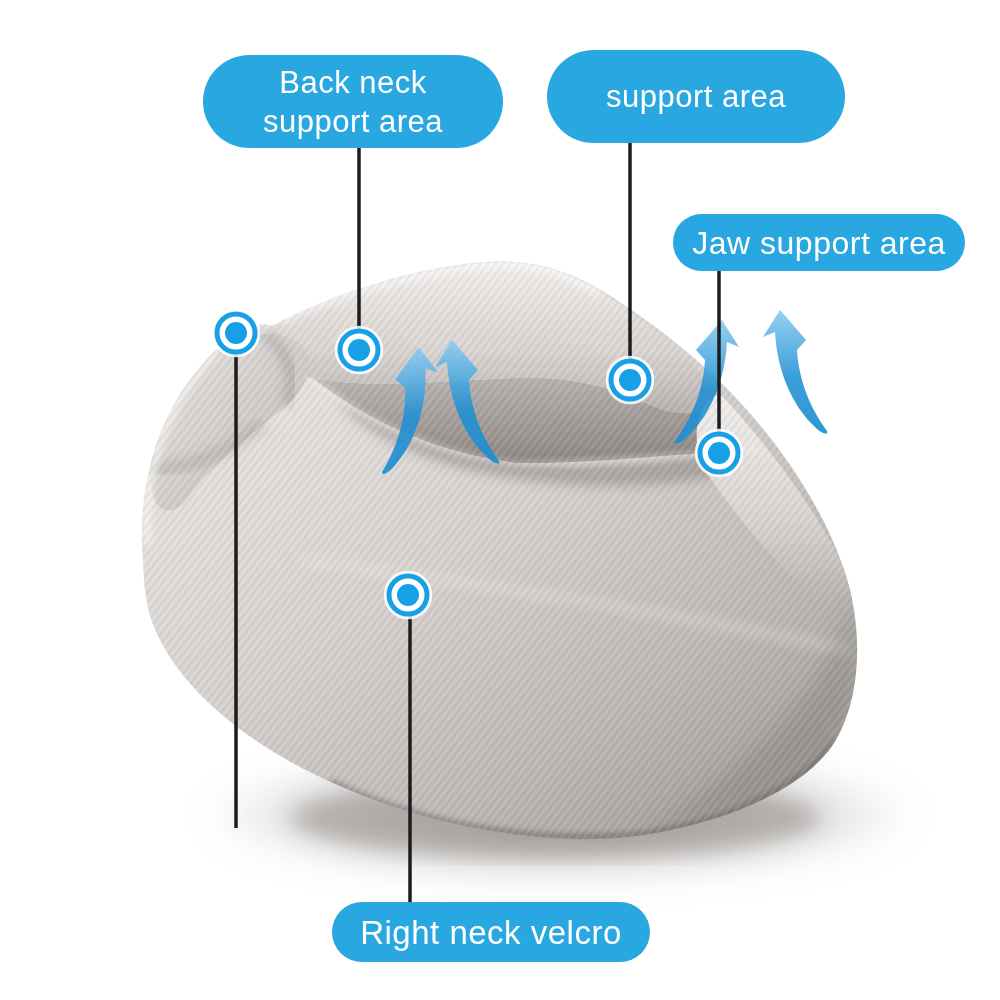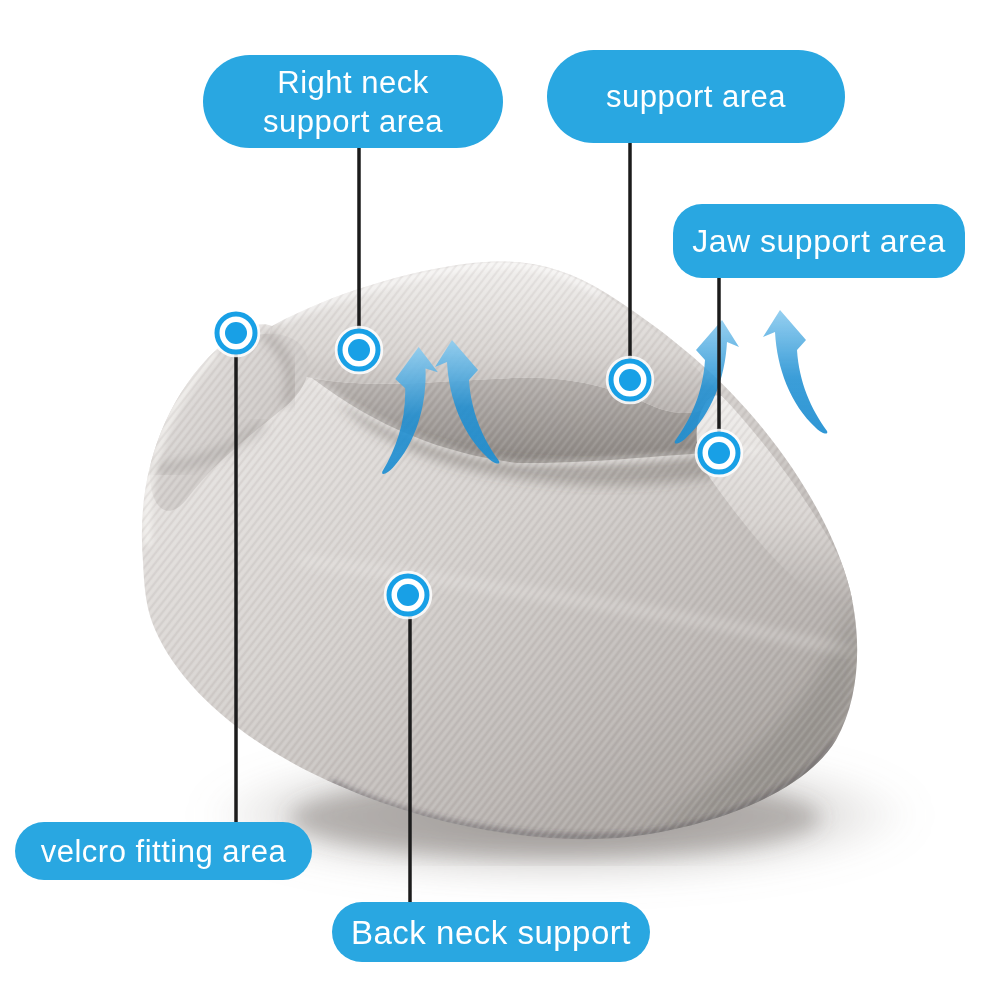--- a/index.html
+++ b/index.html
@@ -177,36 +177,33 @@
       <g transform="translate(408,595)">
         <circle r="22.5" class="marker-halo"></circle>
           <circle r="19" class="marker-ring"></circle>
           <circle r="11" class="marker-dot"></circle>
       </g>
     </g>
   </svg>
 
   <div class="pill pill-two" style="left:203px;top:55px;width:300px;height:93px;">
     <div class="pill-text">
-      <span>Right neck</span>
+      <span>Back neck</span>
       <span>support area</span>
     </div>
   </div>
 
   <div class="pill pill-two" style="left:547px;top:50px;width:298px;height:93px;">
     <div class="pill-text">
       <span>support area</span>
     </div>
   </div>
 
-  <div class="pill pill-one" style="left:673px;top:204px;width:292px;height:74px;border-radius:29px;">
+  <div class="pill pill-one" style="left:673px;top:214px;width:292px;height:57px;border-radius:29px;">
     <span>Jaw support area</span>
   </div>
 
-  <div class="pill pill-one" style="left:15px;top:822px;width:297px;height:58px;border-radius:29px;font-size:31px;">
-    <span>velcro fitting area</span>
-  </div>
 
   <div class="pill pill-one" style="left:332px;top:902px;width:318px;height:60px;border-radius:30px;font-size:33px;">
-    <span>Back neck support</span>
+    <span>Right neck velcro</span>
   </div>
 
 </div>
 
 </body></html>

